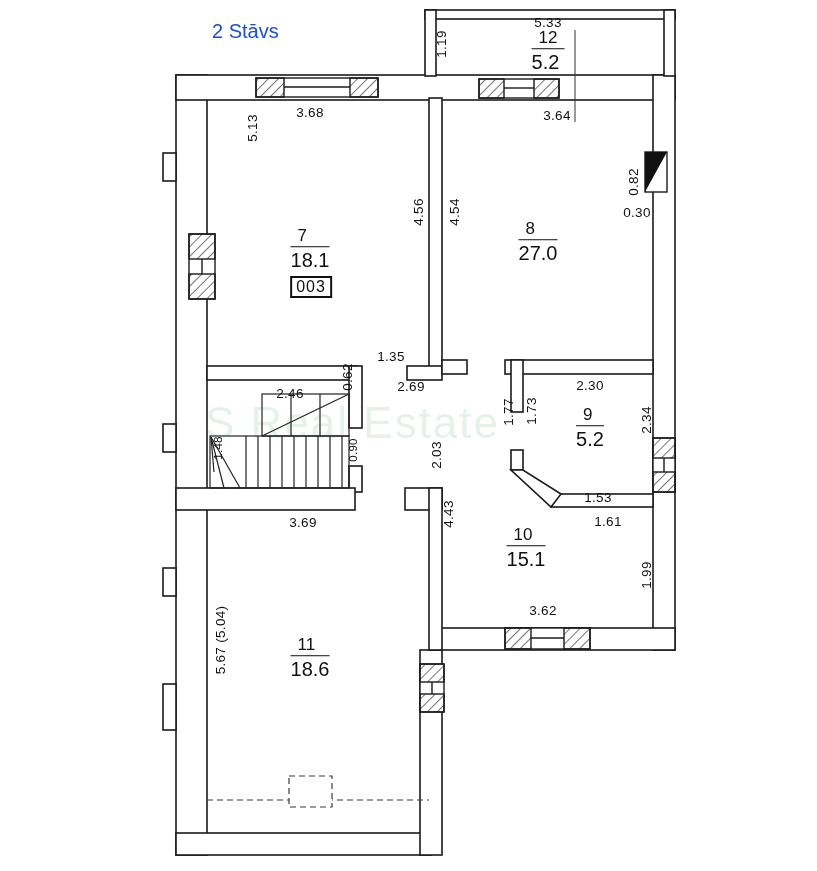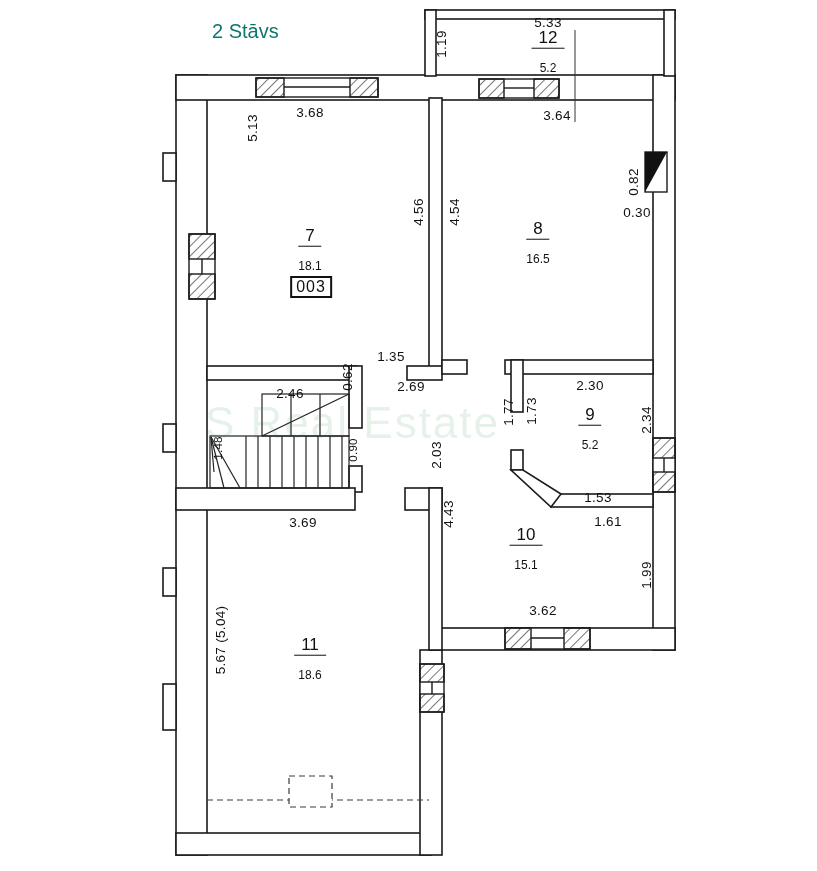--- a/index.html
+++ b/index.html
@@ -1,29 +1,29 @@
 <!DOCTYPE html>
 <html><head>
 <meta charset="utf-8">
 <style>
   *{box-sizing:border-box}
   body{margin:0;background:#ffffff}
   .canvas{position:relative;width:817px;height:871px;background:#ffffff;
           font-family:"Liberation Sans",sans-serif;color:#111;overflow:hidden}
   .plan-svg{position:absolute;left:0;top:0}
-  .title{position:absolute;left:212px;top:20px;font-size:20px;color:#0f766e}
+  .title{position:absolute;left:212px;top:20px;font-size:20px;color:#1d4ed8}
   .watermark{position:absolute;left:205px;top:398px;font-size:44px;color:#15803d;
              opacity:.10;letter-spacing:2px;white-space:nowrap}
   .dim{position:absolute;font-size:13.5px;letter-spacing:.3px;white-space:nowrap;
        transform:translate(-50%,-50%)}
   .dim.v{transform:translate(-50%,-50%) rotate(-90deg)}
   .dim.small{font-size:11.5px}
-  .room-label{position:absolute;transform:translate(-50%,-50%);text-align:center}
+  .room-label{position:absolute;transform:translate(-50%,-50%);}
   .room-label .num{font-size:17px;border-bottom:1.5px solid #111;padding:0 7px;line-height:1.15}
-  .room-label .area{font-size:12px;padding-top:12px}
+  .room-label .area{font-size:20px;padding-top:2px}
   .badge{position:absolute;transform:translate(-50%,-50%);border:2px solid #111;
          font-weight:normal;font-size:16px;letter-spacing:1px;padding:0 4px;background:#fff}
 </style>
 </head>
 <body>
 
 <div class="canvas">
 
   <svg class="plan-svg" width="817" height="871" viewBox="0 0 817 871">
     <defs>
@@ -142,21 +142,21 @@
     <div class="num">12</div>
     <div class="area">5.2</div>
   </div>
   <div class="room-label" style="left:310px;top:249px">
     <div class="num">7</div>
     <div class="area">18.1</div>
   </div>
   <div class="badge" style="left:311px;top:287px">003</div>
   <div class="room-label" style="left:538px;top:242px">
     <div class="num">8</div>
-    <div class="area">16.5</div>
+    <div class="area">27.0</div>
   </div>
   <div class="room-label" style="left:590px;top:428px">
     <div class="num">9</div>
     <div class="area">5.2</div>
   </div>
   <div class="room-label" style="left:526px;top:548px">
     <div class="num">10</div>
     <div class="area">15.1</div>
   </div>
   <div class="room-label" style="left:310px;top:658px">

